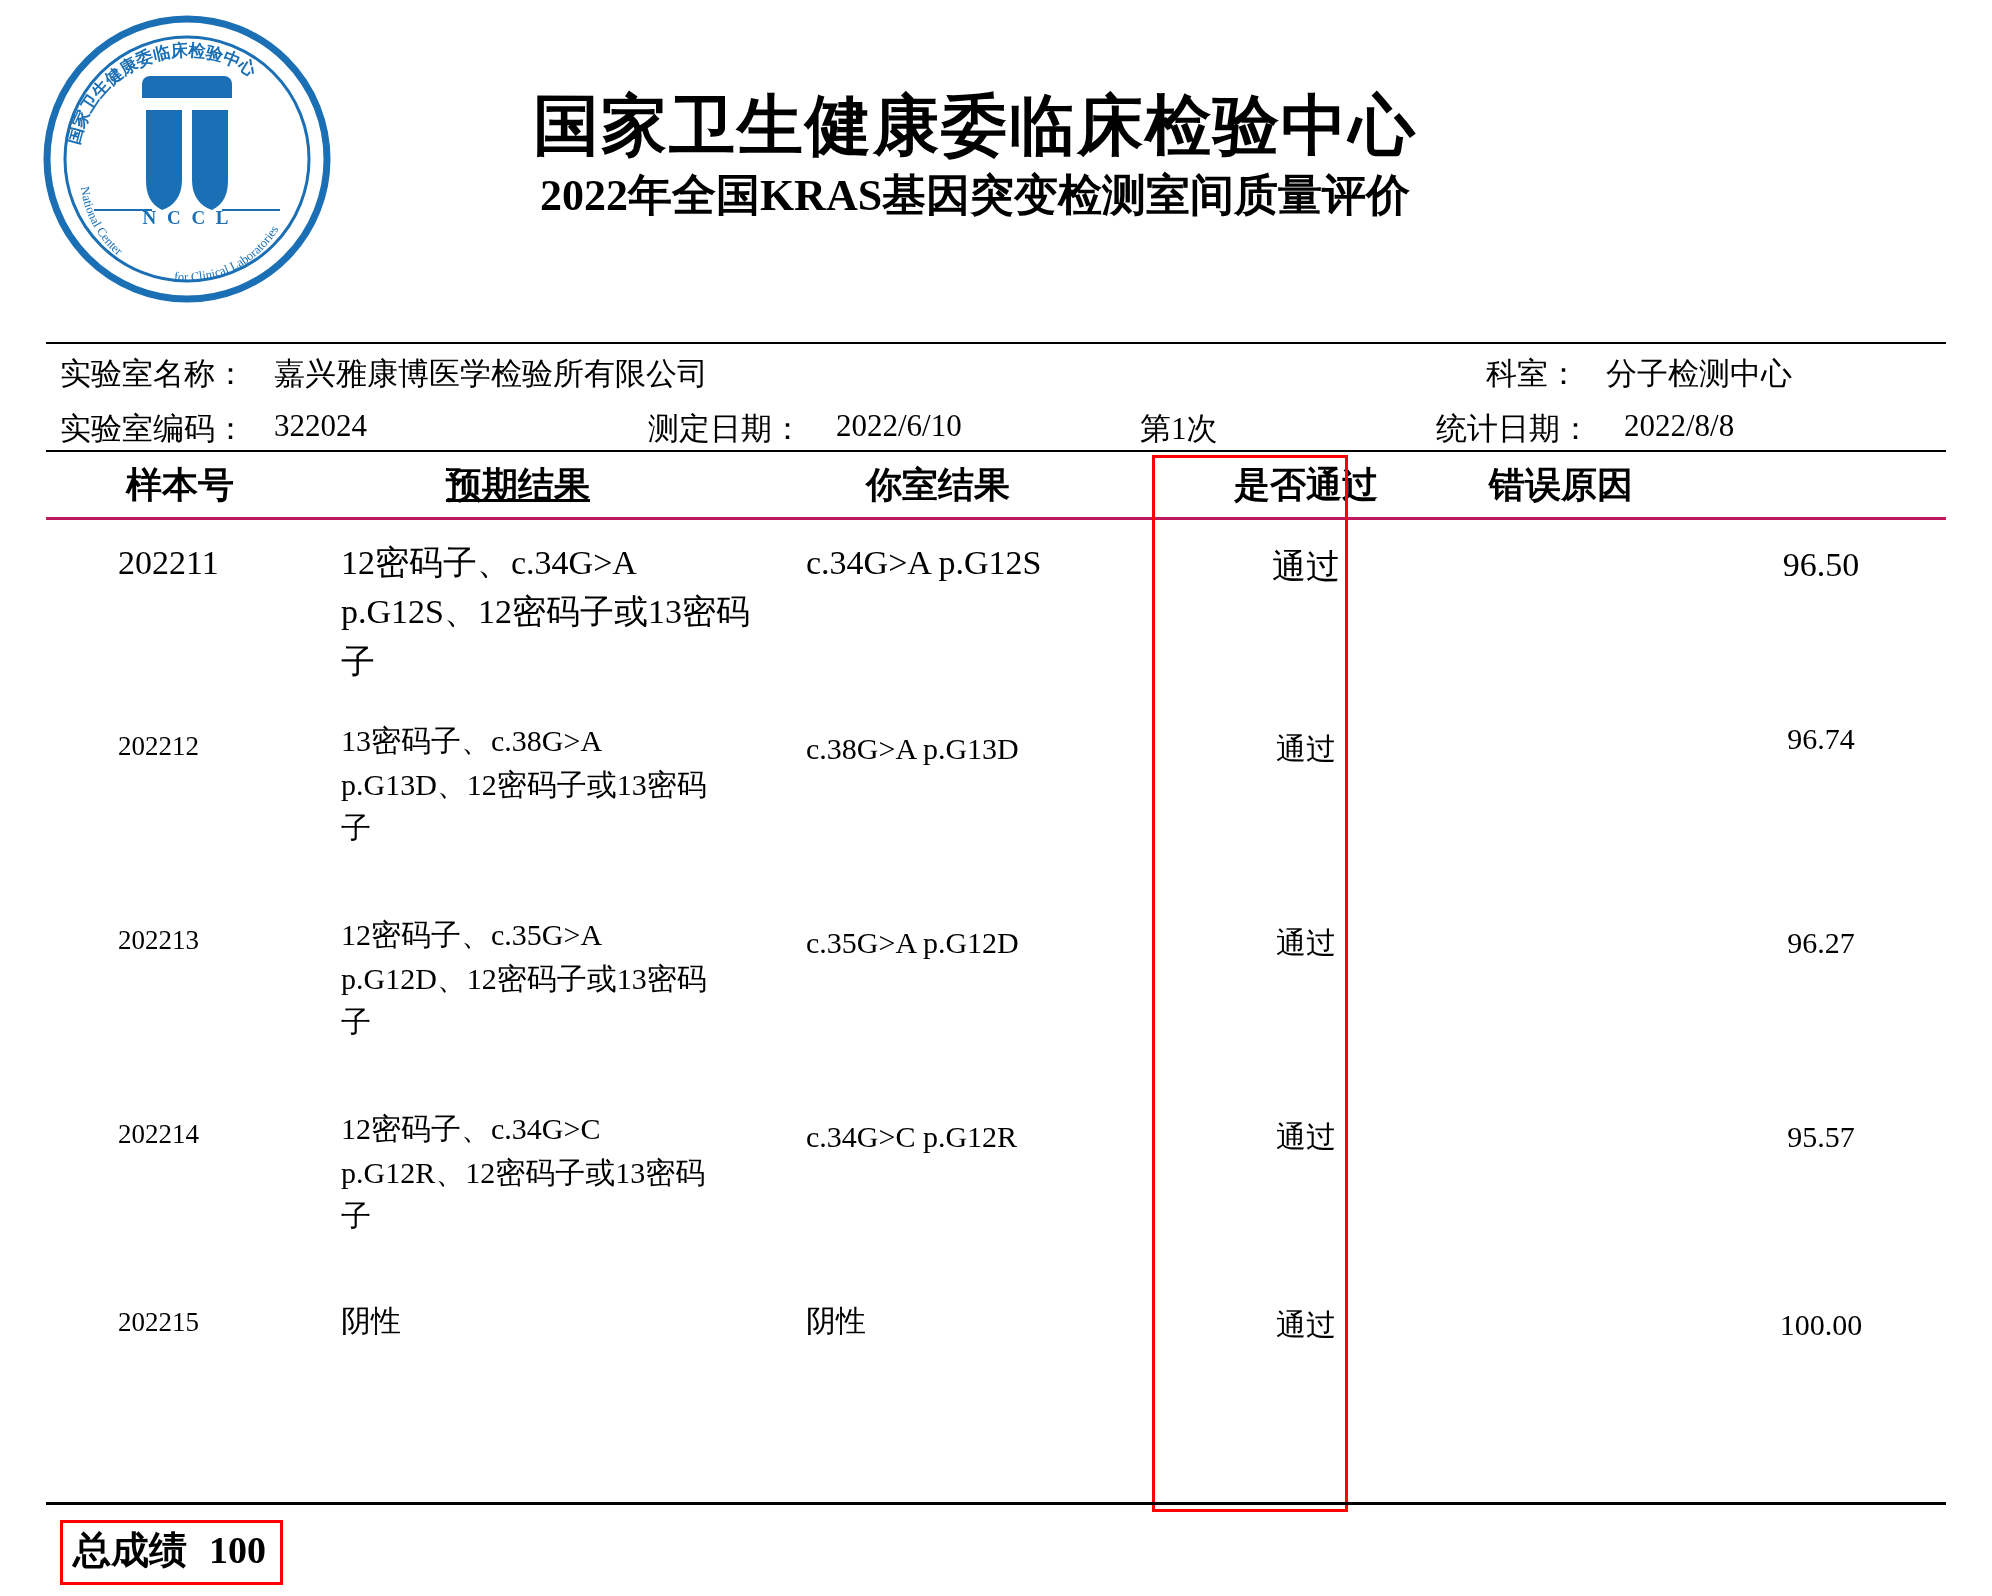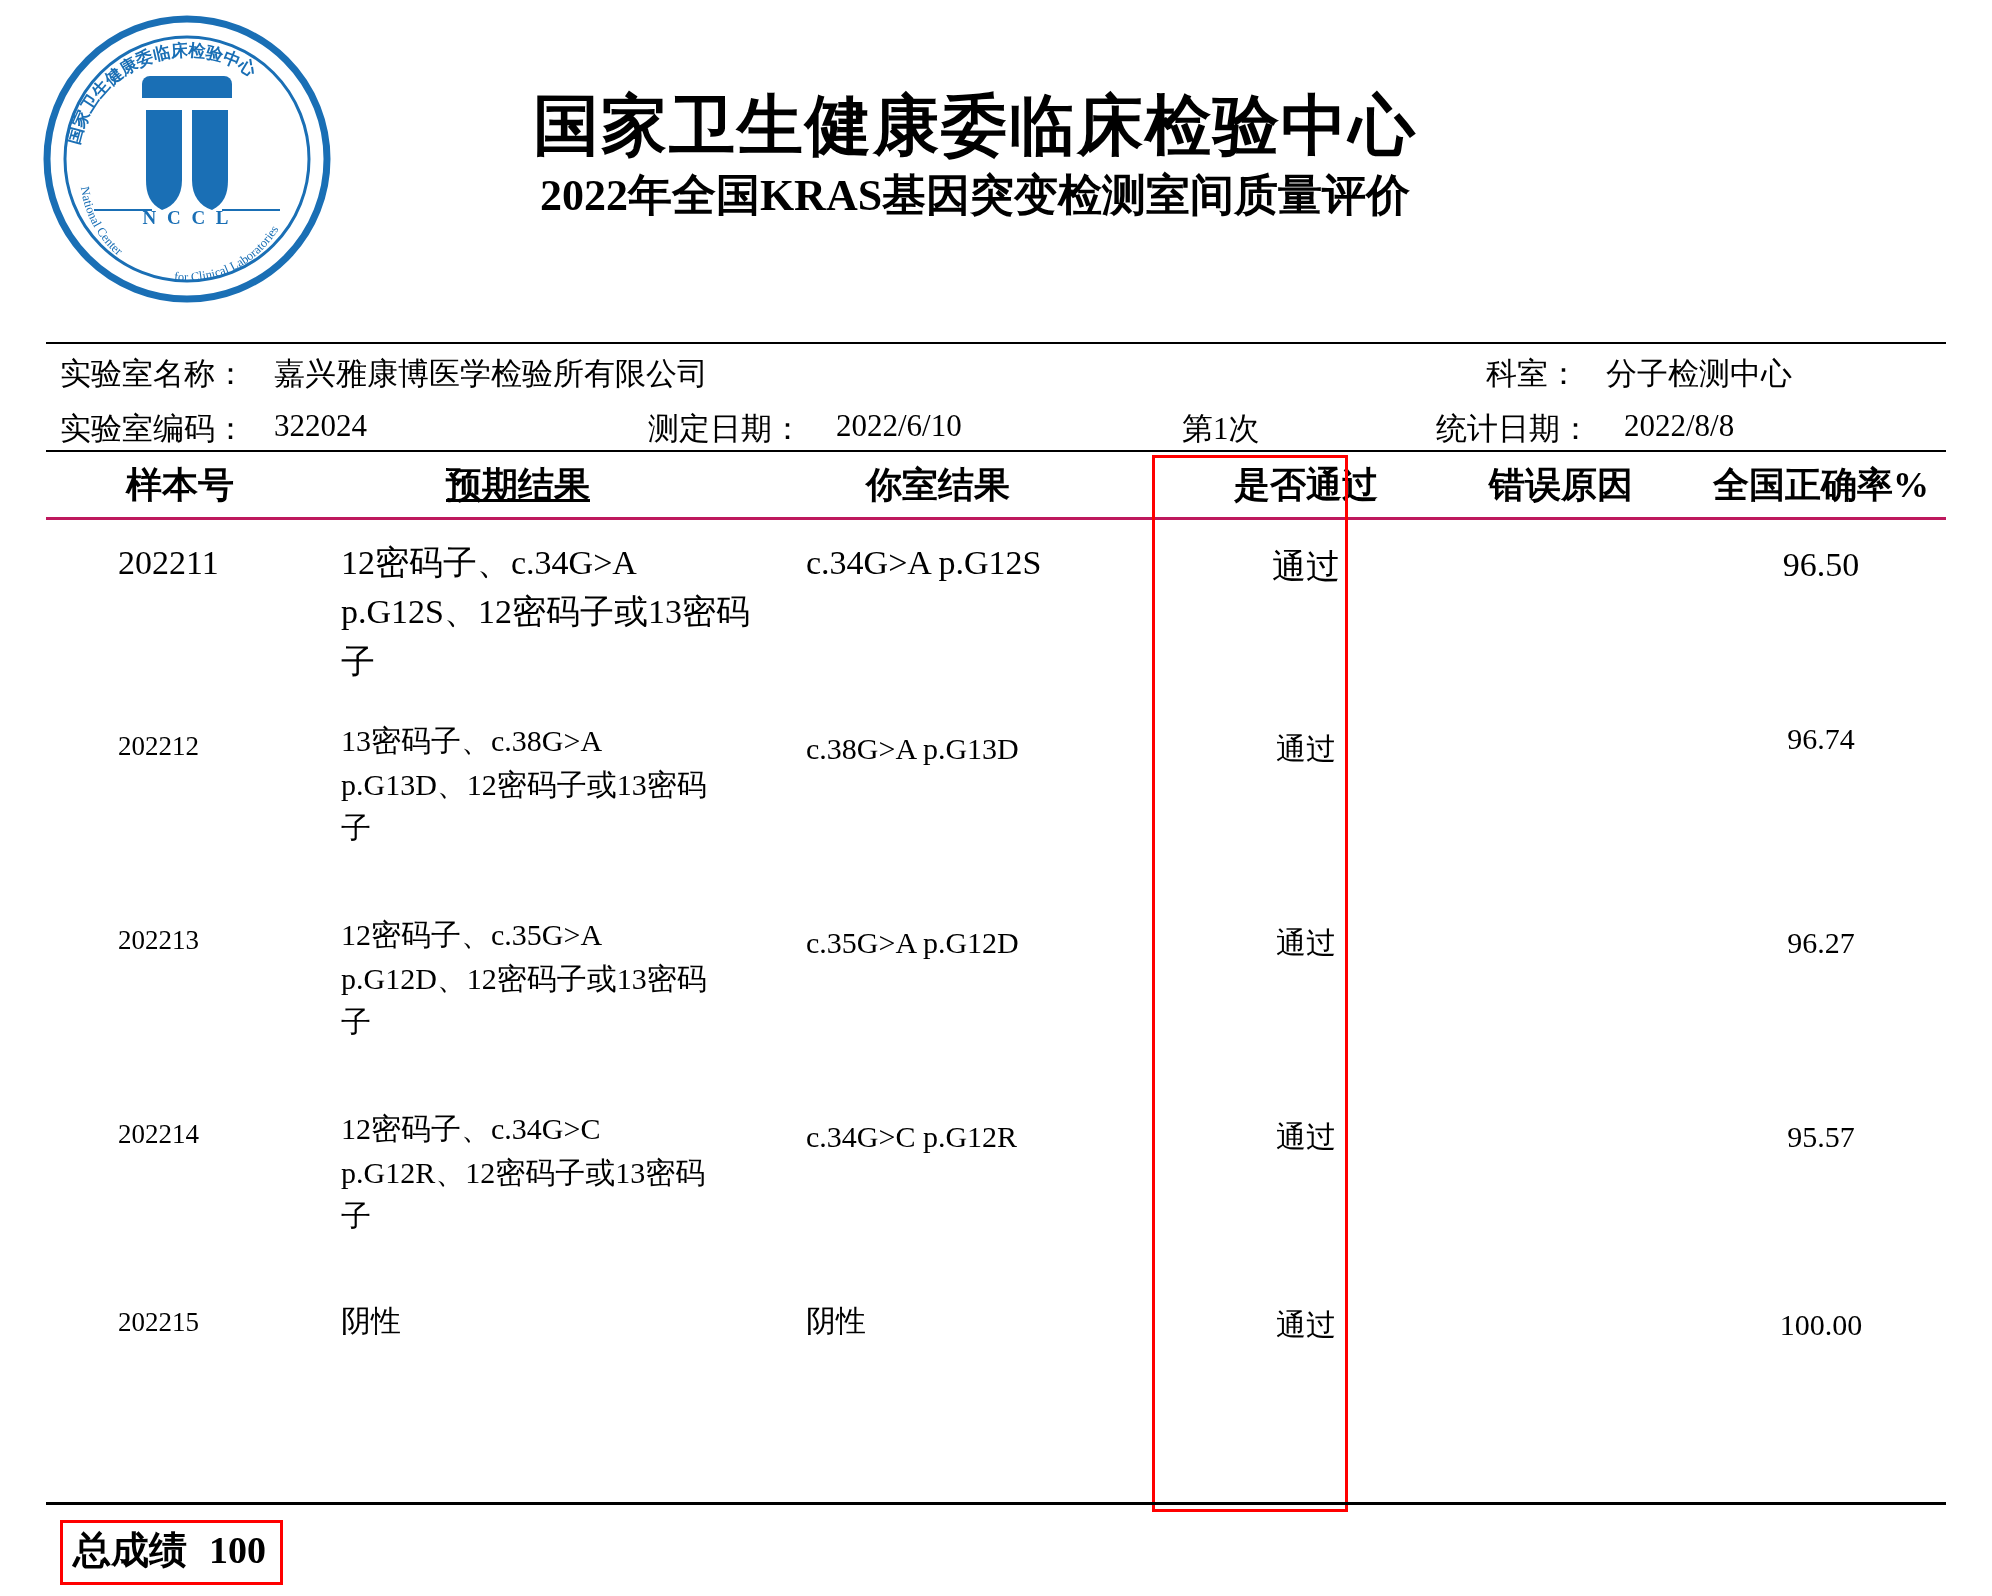--- a/index.html
+++ b/index.html
@@ -211,34 +211,33 @@
     <span class="info-cell" style="left:14px;">实验室名称：</span>
     <span class="info-cell" style="left:228px;">嘉兴雅康博医学检验所有限公司</span>
     <span class="info-cell" style="left:1440px;">科室：</span>
     <span class="info-cell" style="left:1560px;">分子检测中心</span>
   </div>
   <div class="info-row">
     <span class="info-cell" style="left:14px;">实验室编码：</span>
     <span class="info-cell" style="left:228px;">322024</span>
     <span class="info-cell" style="left:602px;">测定日期：</span>
     <span class="info-cell" style="left:790px;">2022/6/10</span>
-    <span class="info-cell" style="left:1136px;text-align:center;">第1次</span>
+    <span class="info-cell" style="left:1094px;text-align:center;">第1次</span>
     <span class="info-cell" style="left:1390px;">统计日期：</span>
     <span class="info-cell" style="left:1578px;">2022/8/8</span>
   </div>
 </div>
 
 <div class="table-wrap">
   <div class="thead">
     <span class="th col-sample">样本号</span>
     <span class="th col-expect">预期结果</span>
     <span class="th col-yours">你室结果</span>
     <span class="th col-pass">是否通过</span>
     <span class="th col-reason">错误原因</span>
-    <span class="th col-rate">全国正确率%</span>
   </div>
 
   <div class="row first" style="height:185px;">
     <span class="cell sample" style="top:18px;">202211</span>
     <span class="cell expect" style="top:18px; white-space:pre-line;">12密码子、c.34G&gt;A
 p.G12S、12密码子或13密码
 子</span>
     <span class="cell yours" style="top:18px;">c.34G&gt;A  p.G12S</span>
     <span class="cell pass" style="top:22px;">通过</span>
     <span class="cell reason" style="top:22px;"></span>

